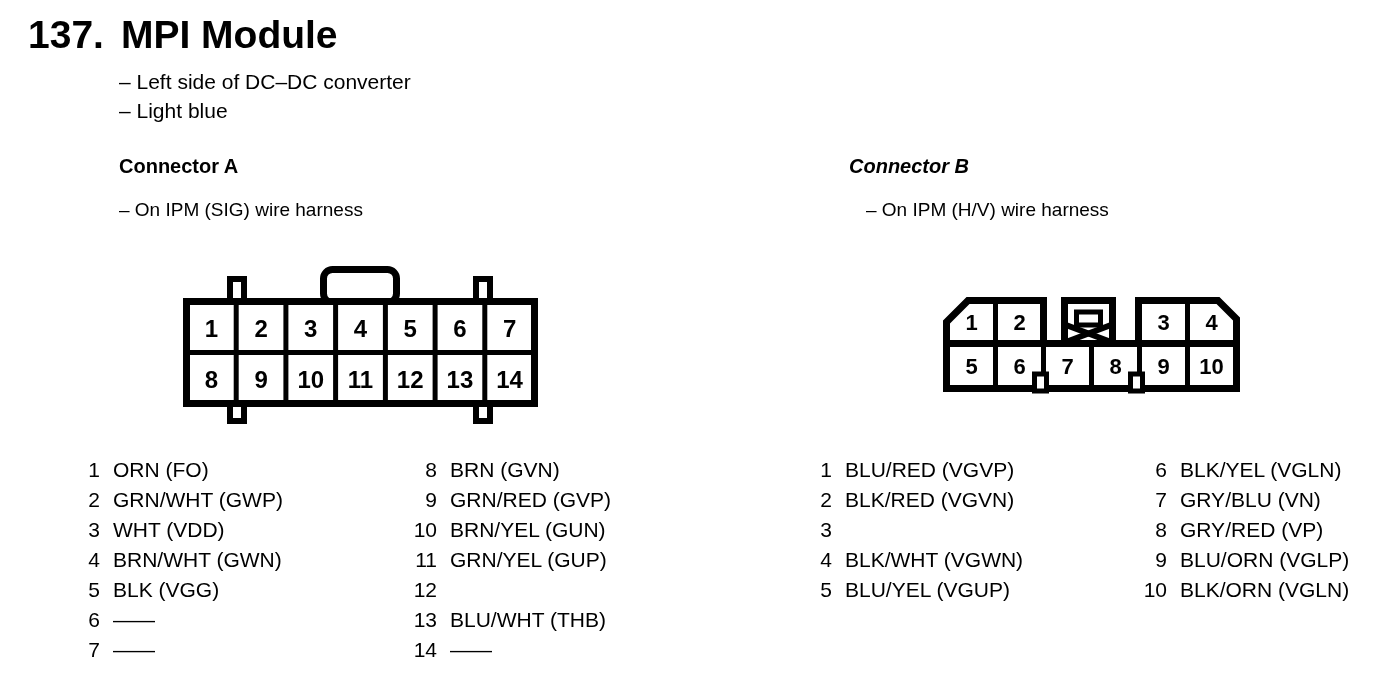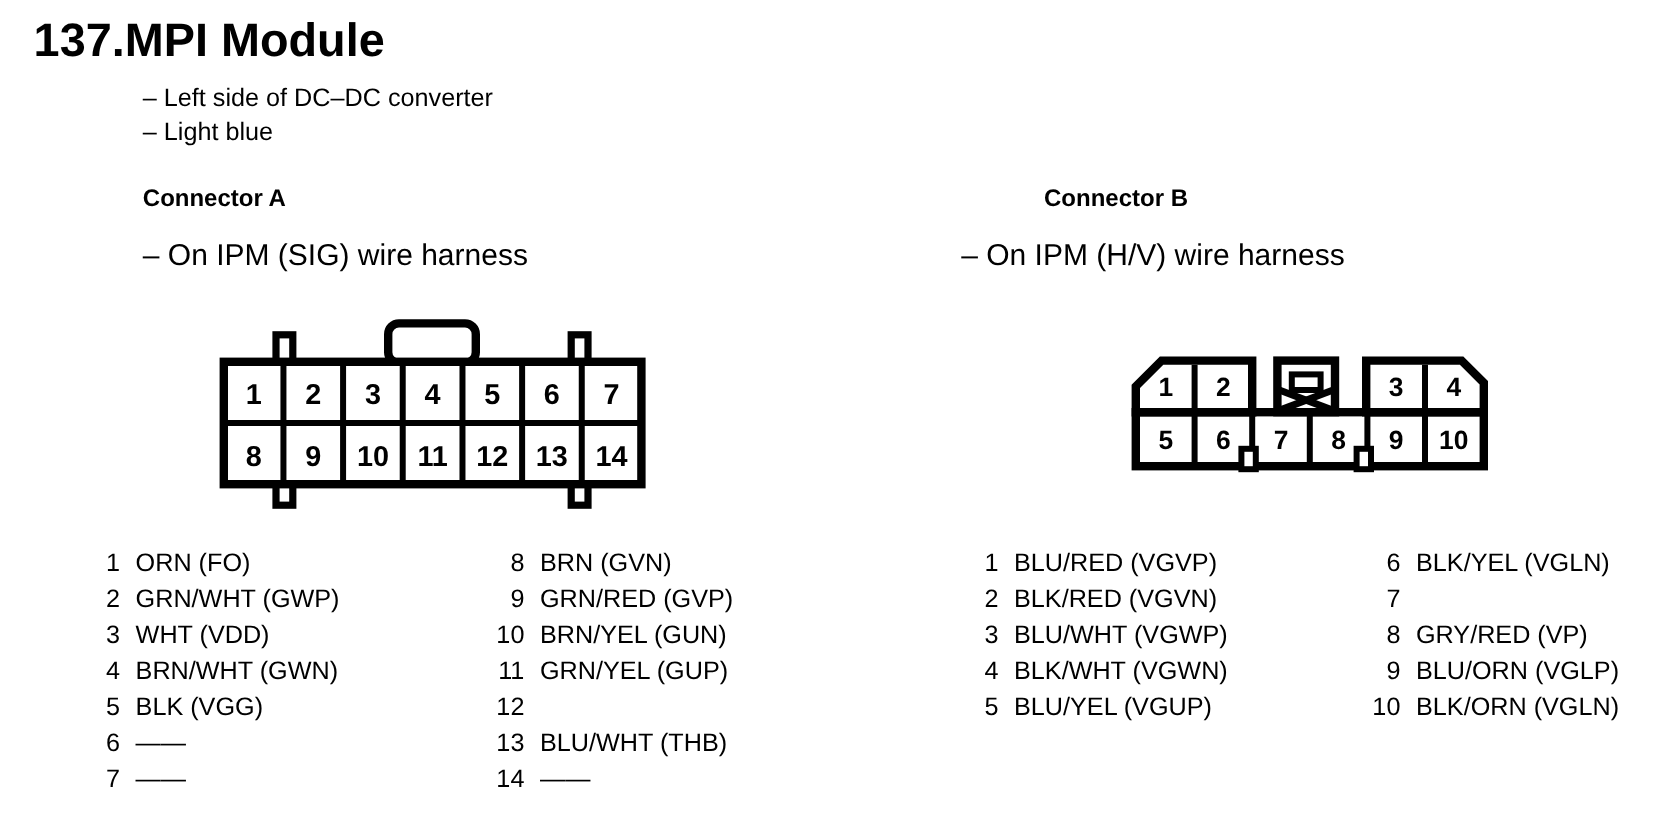--- a/index.html
+++ b/index.html
@@ -7,24 +7,24 @@
     position: relative;
     width: 1392px;
     height: 684px;
     background: #ffffff;
     color: #000000;
     font-family: "Liberation Sans", sans-serif;
     overflow: hidden;
   }
   .abs { position: absolute; }
   .title-row { left: 28px; top: 13px; font-size: 39px; font-weight: bold; white-space: nowrap; }
-  .title-num { margin-right: 0; }
+  .title-num { margin-right: 17px; }
   .module-notes { left: 119px; top: 67px; font-size: 21px; line-height: 29px; white-space: nowrap; }
   .conn-heading { font-size: 20px; font-weight: bold; white-space: nowrap; }
-  .conn-note { font-size: 25px; white-space: nowrap; }
+  .conn-note { font-size: 19px; white-space: nowrap; }
   .pinlist { top: 455px; font-size: 21px; }
   .pinrow { display: flex; height: 30px; line-height: 30px; white-space: nowrap; }
   .pn { display: inline-block; text-align: right; }
   .pinlist.nw30 .pn { width: 30px; }
   .pinlist.nw40 .pn { width: 40px; }
   .pl { margin-left: 13px; }
   svg text { font-family: "Liberation Sans", sans-serif; font-weight: bold; fill: #000000; }
 </style>
 </head>
 <body>
@@ -36,22 +36,22 @@
   </div>
 
   <div class="abs module-notes">
     <div>– Left side of DC–DC converter</div>
     <div>– Light blue</div>
   </div>
 
   <div class="abs conn-heading" style="left:119px; top:155px;">Connector A</div>
   <div class="abs conn-note" style="left:119px; top:199px;">– On IPM (SIG) wire harness</div>
 
-  <div class="abs conn-heading" style="left:870px; top:155px;">Connector B</div>
-  <div class="abs conn-note" style="left:801px; top:199px;">– On IPM (H/V) wire harness</div>
+  <div class="abs conn-heading" style="left:849px; top:155px;font-style:italic;">Connector B</div>
+  <div class="abs conn-note" style="left:866px; top:199px;">– On IPM (H/V) wire harness</div>
 
   <svg class="abs" style="left:175px; top:258px;" width="375" height="175" viewBox="0 0 375 175">
     <g stroke="#000" fill="#fff">
       <rect x="55" y="21" width="14" height="27" stroke-width="6"></rect>
       <rect x="301" y="21" width="14" height="27" stroke-width="6"></rect>
       <rect x="55" y="145" width="14" height="18" stroke-width="6"></rect>
       <rect x="301" y="145" width="14" height="18" stroke-width="6"></rect>
       <rect x="148.5" y="11.5" width="73" height="33" rx="9" stroke-width="7"></rect>
       <rect x="11.5" y="43.5" width="348" height="102" stroke-width="7"></rect>
     </g>
@@ -182,39 +182,39 @@
     <div class="pinrow">
         <span class="pn">1</span>
         <span class="pl">BLU/RED (VGVP)</span>
       </div>
     <div class="pinrow">
         <span class="pn">2</span>
         <span class="pl">BLK/RED (VGVN)</span>
       </div>
     <div class="pinrow">
         <span class="pn">3</span>
-        <span class="pl">BLU/WHT (VGWP)</span>
       </div>
     <div class="pinrow">
         <span class="pn">4</span>
         <span class="pl">BLK/WHT (VGWN)</span>
       </div>
     <div class="pinrow">
         <span class="pn">5</span>
         <span class="pl">BLU/YEL (VGUP)</span>
       </div>
   </div>
 
   <div class="abs pinlist nw40" style="left:1127px;">
     <div class="pinrow">
         <span class="pn">6</span>
         <span class="pl">BLK/YEL (VGLN)</span>
       </div>
     <div class="pinrow">
         <span class="pn">7</span>
+        <span class="pl">GRY/BLU (VN)</span>
       </div>
     <div class="pinrow">
         <span class="pn">8</span>
         <span class="pl">GRY/RED (VP)</span>
       </div>
     <div class="pinrow">
         <span class="pn">9</span>
         <span class="pl">BLU/ORN (VGLP)</span>
       </div>
     <div class="pinrow">

